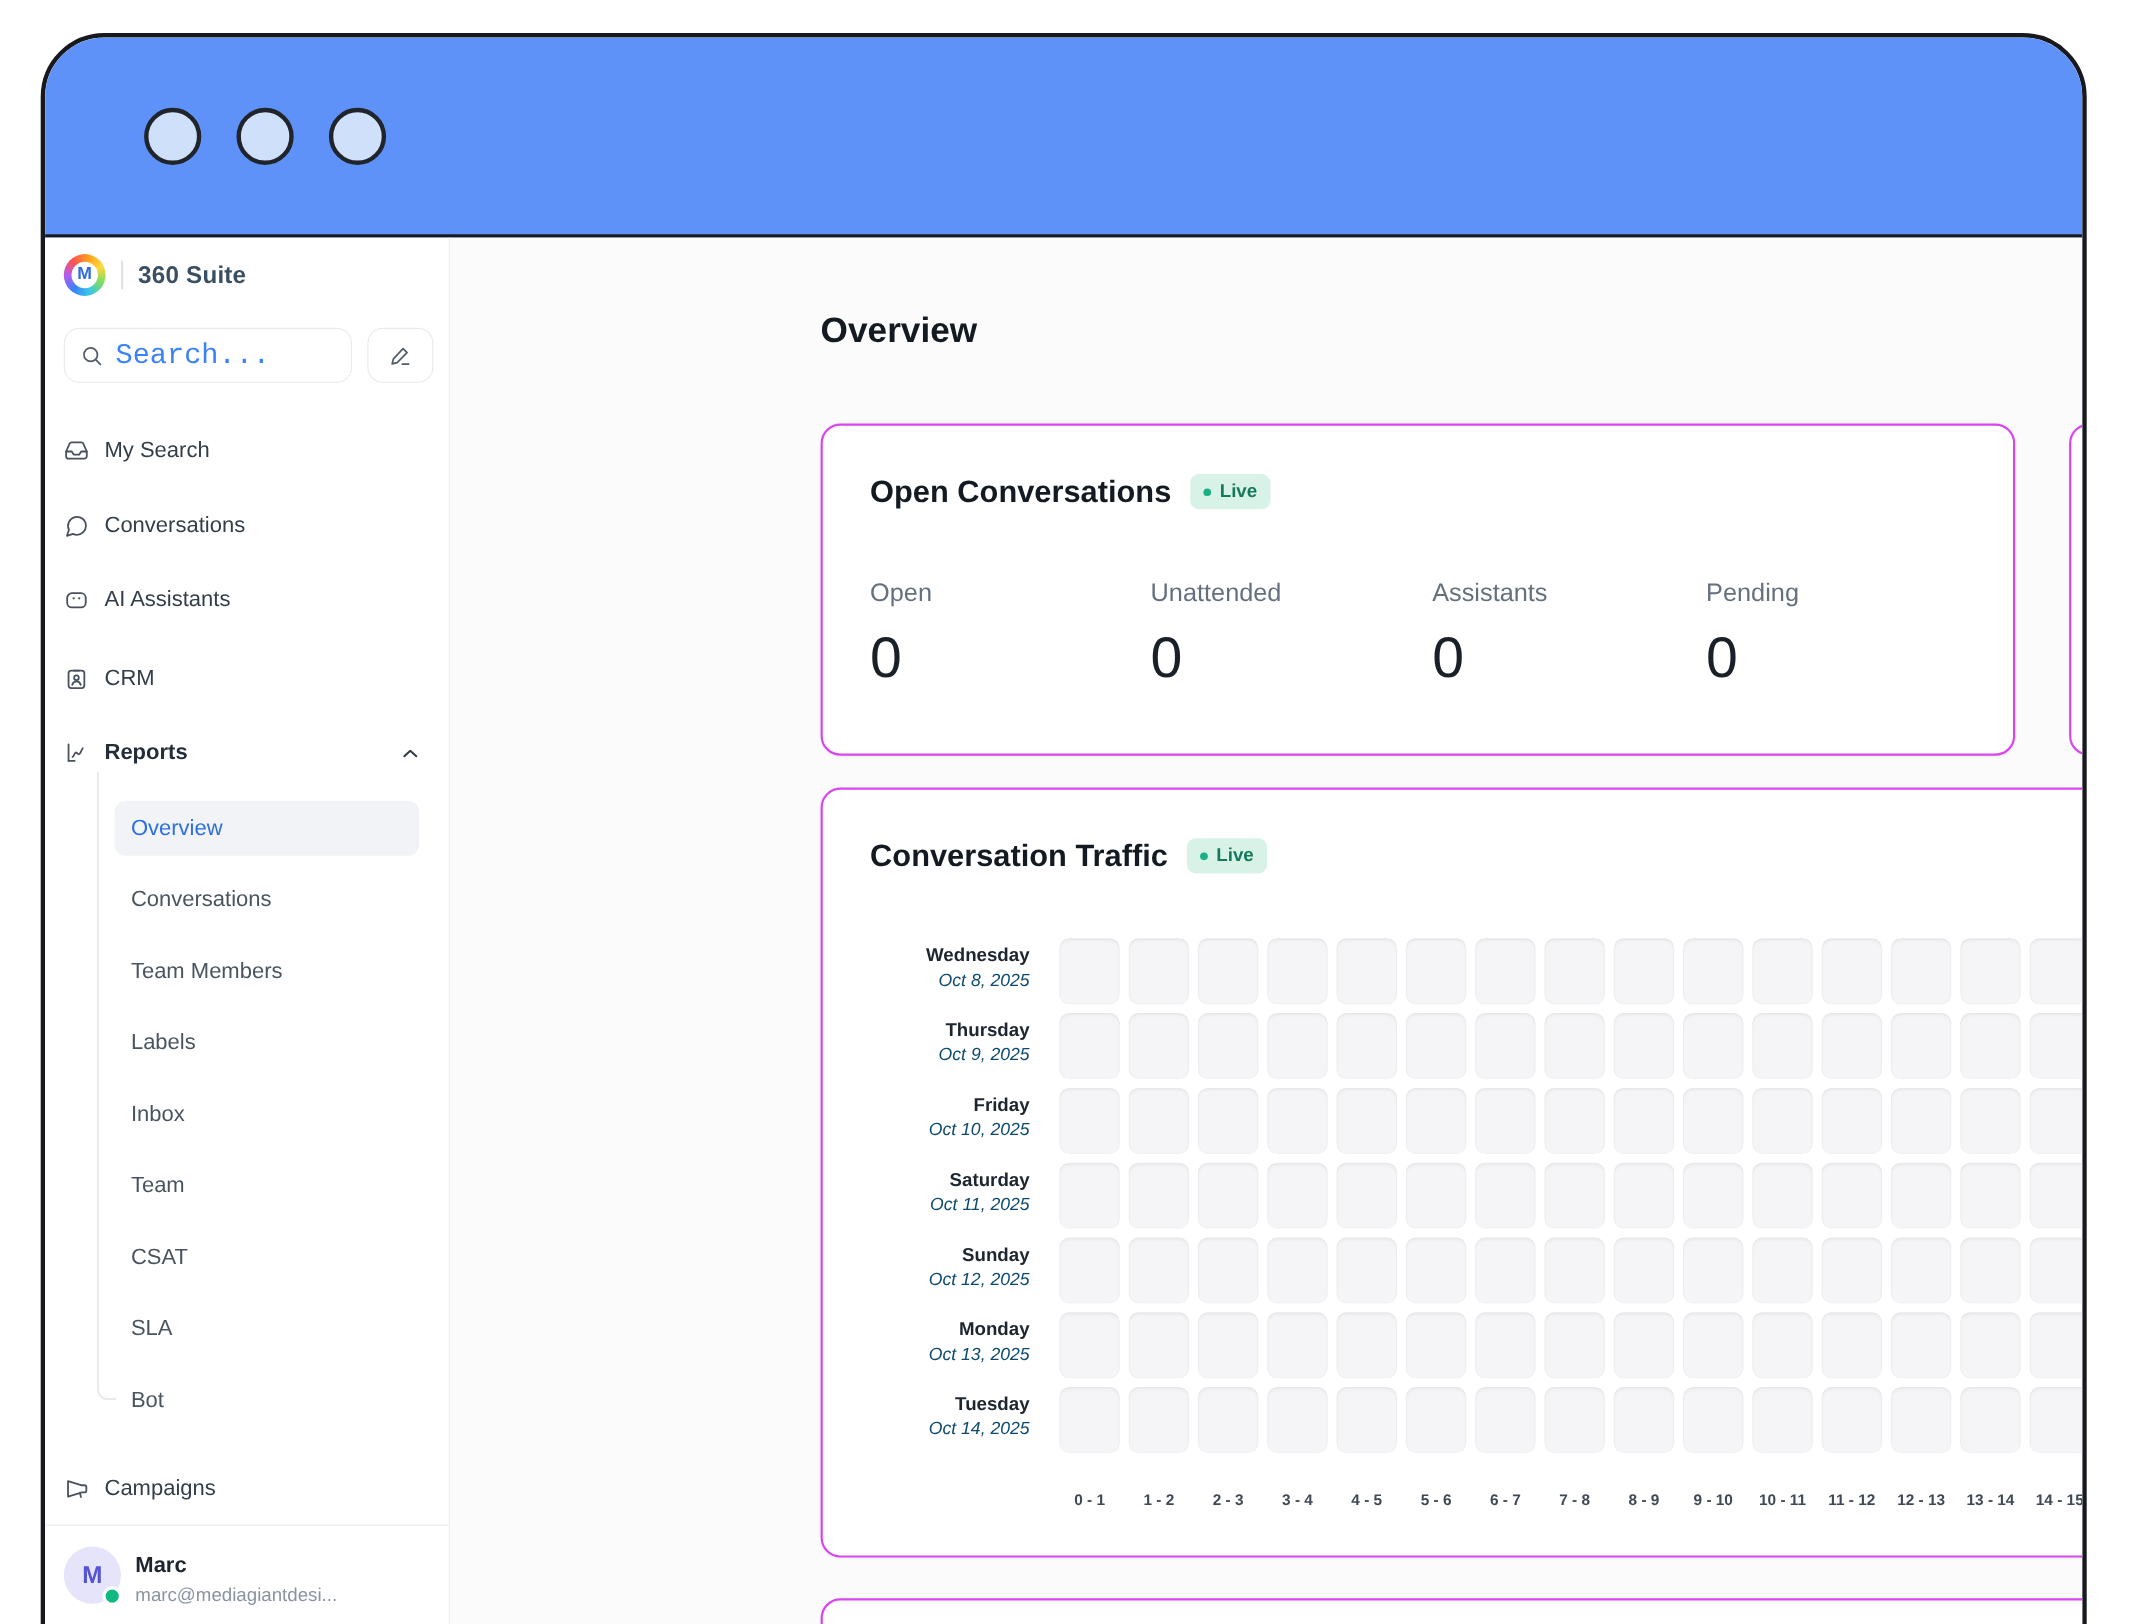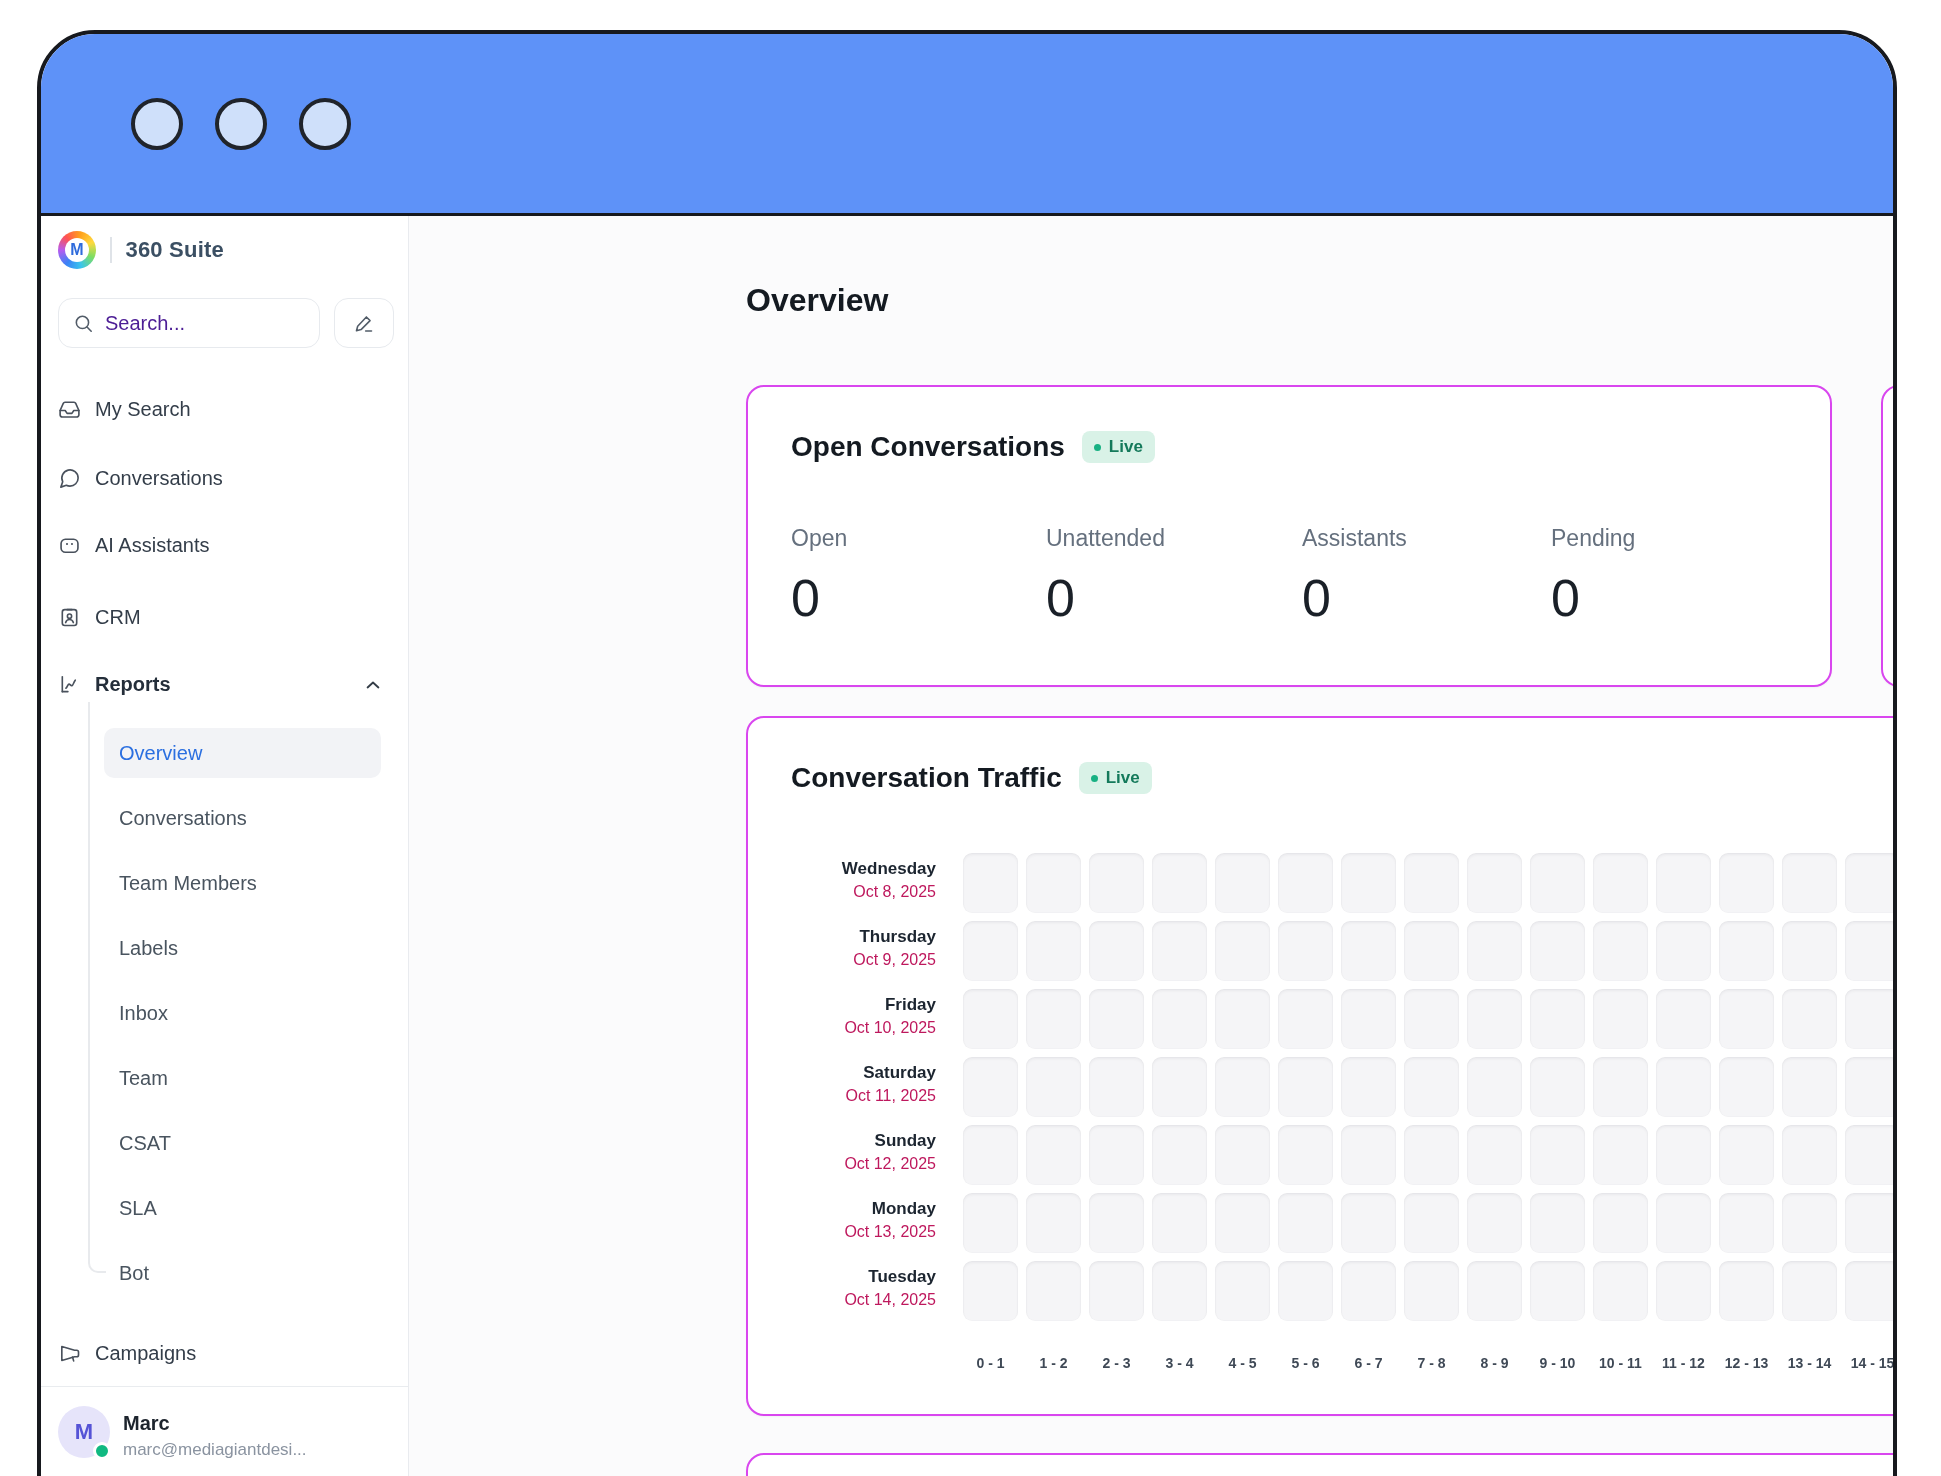--- a/index.html
+++ b/index.html
@@ -27,21 +27,21 @@
     border-radius:50%; background:#ffffff; }
   .logo span { position:absolute; inset:0; display:flex; align-items:center; justify-content:center;
     font-size:16px; font-weight:800; color:#2f6bdb; z-index:1; }
   .brand-divider { width:1.5px; height:26px; background:#dfe3e8; }
   .brand-name { font-size:22px; font-weight:600; color:#3b4f63; letter-spacing:.2px; }
 
   .search-box { position:absolute; left:17px; top:82px; width:262px; height:50px;
     border:1.5px solid #e7eaee; border-radius:14px; background:#fff;
     display:flex; align-items:center; gap:11px; padding:0 14px; cursor:text; }
   .search-box svg { width:21px; height:21px; color:#525c68; flex:none; }
-  .search-text { font-size:20px; color:#4c1d95; }
+  .search-text { font-size:26px; color:#3b82f6;font-family:Liberation Mono, monospace; }
   .compose-btn { position:absolute; left:293px; top:82px; width:60px; height:50px;
     border:1.5px solid #e7eaee; border-radius:14px; background:#fff;
     display:flex; align-items:center; justify-content:center; cursor:pointer; }
   .compose-btn svg { width:22px; height:22px; color:#525c68; }
 
   .nav-item { position:absolute; left:17px; width:330px; height:48px;
     display:flex; align-items:center; gap:14px; color:#333d49; font-size:20px;
     font-weight:500; cursor:pointer; }
   .nav-item svg { width:23px; height:23px; color:#49515c; flex:none; }
   .nav-item.bold { font-weight:700; color:#242e3a; }
@@ -86,21 +86,21 @@
     padding:6px 12px; }
   .badge-dot { width:7px; height:7px; border-radius:50%; background:#18b183; }
   .badge-text { font-size:17px; font-weight:600; color:#147a5b; }
 
   .stat { position:absolute; top:138px; width:245px; }
   .stat-label { font-size:23px; color:#65707e; }
   .stat-value { margin-top:16px; font-size:52px; font-weight:400; color:#1a2028; }
 
   .hm-label { position:absolute; width:188px; text-align:right; }
   .hm-day  { font-size:17px; font-weight:700; color:#1c2530; }
-  .hm-date { font-size:16px; color:#be185d; margin-top:4px; }
+  .hm-date { font-size:16px; color:#0c4a6e; margin-top:4px;font-style:italic; }
   .hm-cell { position:absolute; width:55px; height:60px; border-radius:9px; background:#f5f5f7;
     box-shadow:inset 0 2px 3px rgba(16,24,40,.05), inset 0 0 0 1px rgba(16,24,40,.015); }
   .hm-hour { position:absolute; top:637px; width:55px; text-align:center;
     font-size:14px; font-weight:700; color:#3f4956; white-space:nowrap; }
 </style>
 </head>
 <body>
 
 <div class="window">
 

